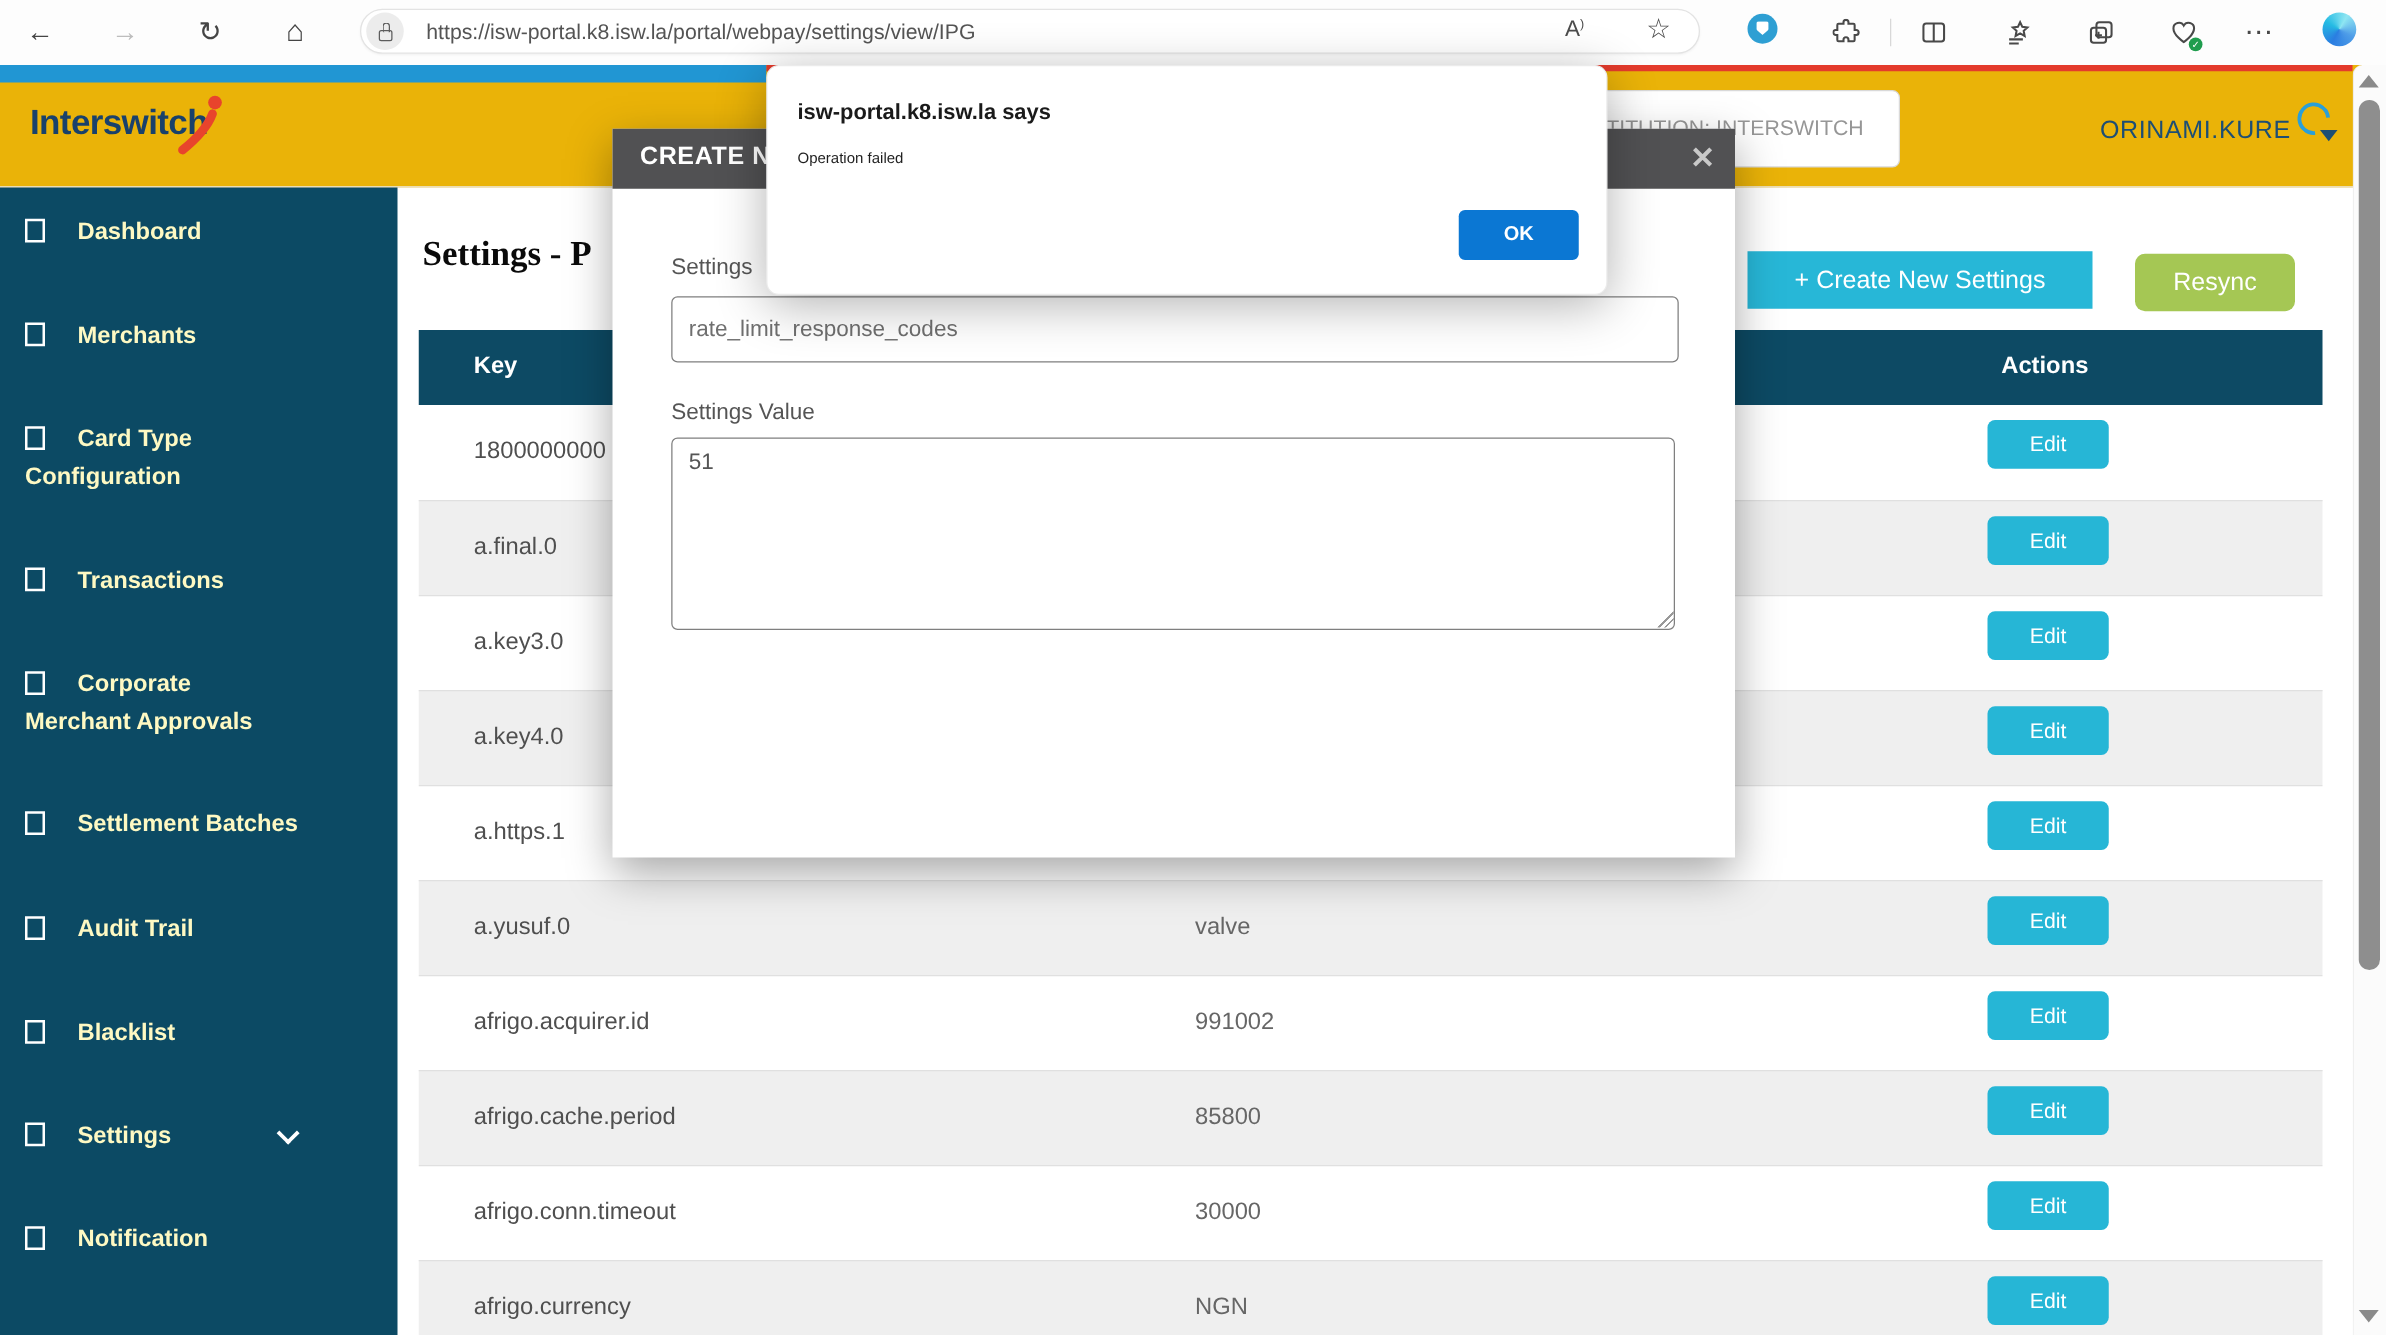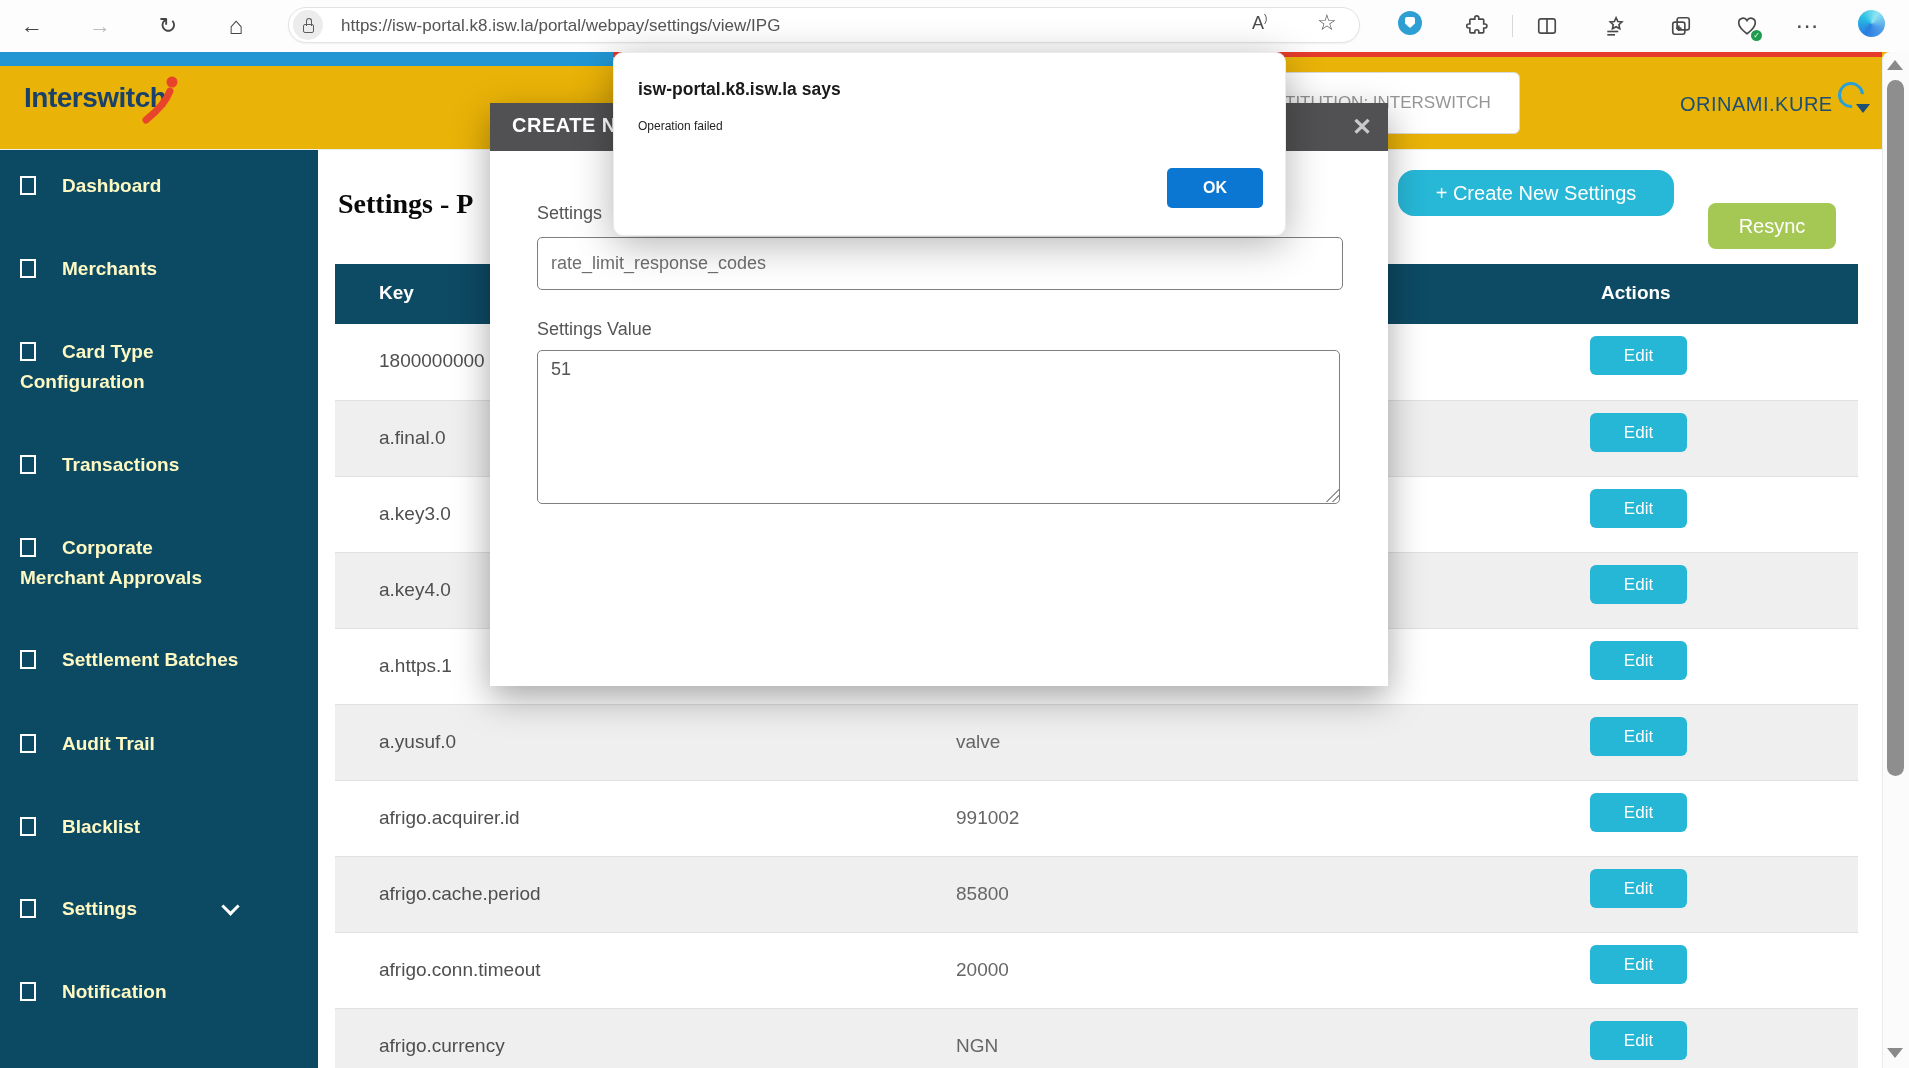--- a/index.html
+++ b/index.html
@@ -55,22 +55,22 @@
              font-size:19px; line-height:30px; cursor:pointer; }
   .sb-box { display:inline-block; width:16px; height:19px; border:2px solid #fff; margin-right:26px;
             vertical-align:-3px; }
   .sb-chev { position:absolute; right:26px; top:6px; width:13px; height:13px;
              border-right:3.5px solid #fff; border-bottom:3.5px solid #fff; transform:rotate(45deg); }
 
   
   #main { position:absolute; left:318px; top:150px; width:1564px; height:918px; background:#fff; z-index:3; }
   #pagetitle { position:absolute; left:20px; top:38px; font-family:"Liberation Serif", serif;
                font-weight:bold; font-size:28px; color:#0a0a0a; }
-  #createbtn { position:absolute; left:1080px; top:20px; width:276px; height:46px; background:#27b7d7;
-               border:none; border-radius:16px; color:#fff; font-size:20px; font-family:inherit; cursor:pointer; }
+  #createbtn { position:absolute; left:1080px; top:51px; width:276px; height:46px; background:#27b7d7;
+               border:none; border-radius:0; color:#fff; font-size:20px; font-family:inherit; cursor:pointer; }
   #resyncbtn { position:absolute; left:1390px; top:33px; width:128px; height:46px; background:#a5c754;
                border:none; border-radius:8px; color:#fff; font-size:20px; font-family:inherit; cursor:pointer;margin-top:20px; }
 
   #tbl { position:absolute; left:17px; top:114px; width:1523px; }
   #tbl-head { position:relative; width:1523px; height:60px; background:#0d4a64; color:#fff; font-weight:bold; font-size:19px; }
   #tbl-head .h-key { position:absolute; left:44px; top:18px; }
   #tbl-head .h-actions { position:absolute; left:1266px; top:18px; }
   .row { position:relative; width:1523px; height:76px; background:#fff; }
   .row:nth-child(odd) { background:#efefef; }
   .row + .row { border-top:1px solid #e0e0e0; }
@@ -252,21 +252,21 @@
         <span class="cell-val">991002</span>
         <button class="editbtn">Edit</button>
       </div>
     <div class="row">
         <span class="cell-key">afrigo.cache.period</span>
         <span class="cell-val">85800</span>
         <button class="editbtn">Edit</button>
       </div>
     <div class="row">
         <span class="cell-key">afrigo.conn.timeout</span>
-        <span class="cell-val">20000</span>
+        <span class="cell-val">30000</span>
         <button class="editbtn">Edit</button>
       </div>
     <div class="row">
         <span class="cell-key">afrigo.currency</span>
         <span class="cell-val">NGN</span>
         <button class="editbtn">Edit</button>
       </div>
   </div>
 </div>
 

